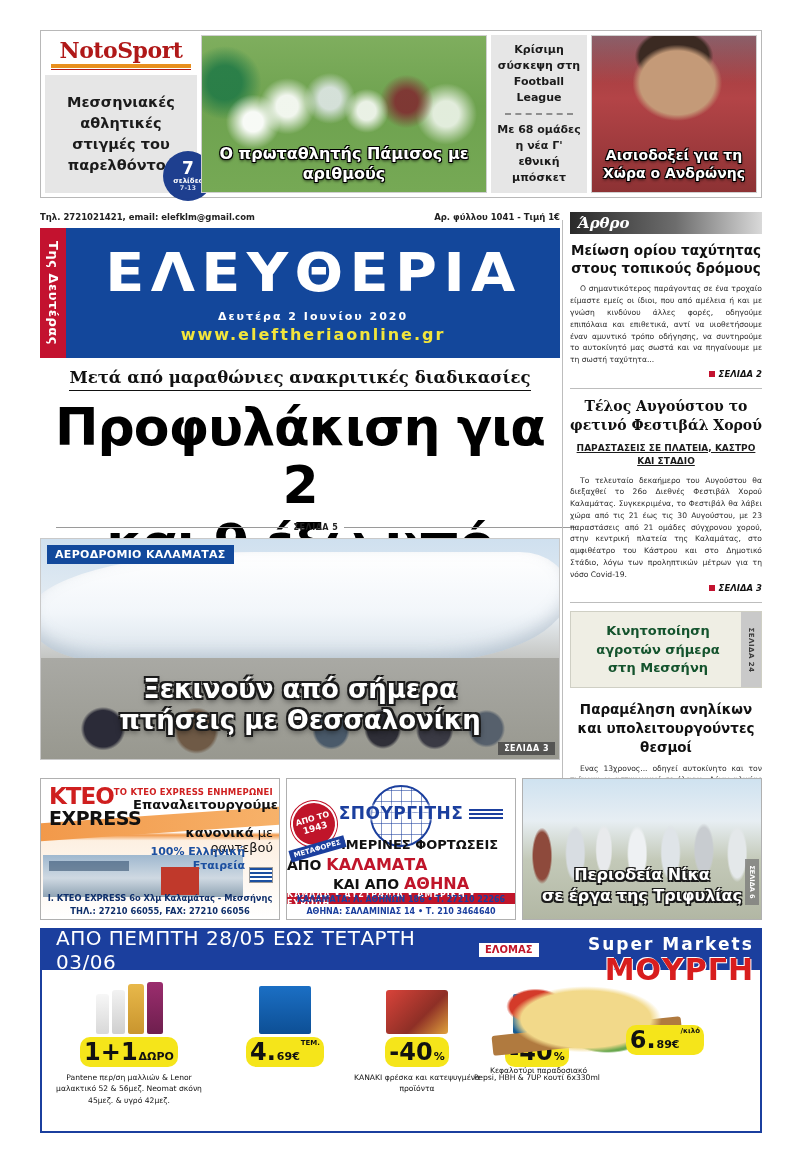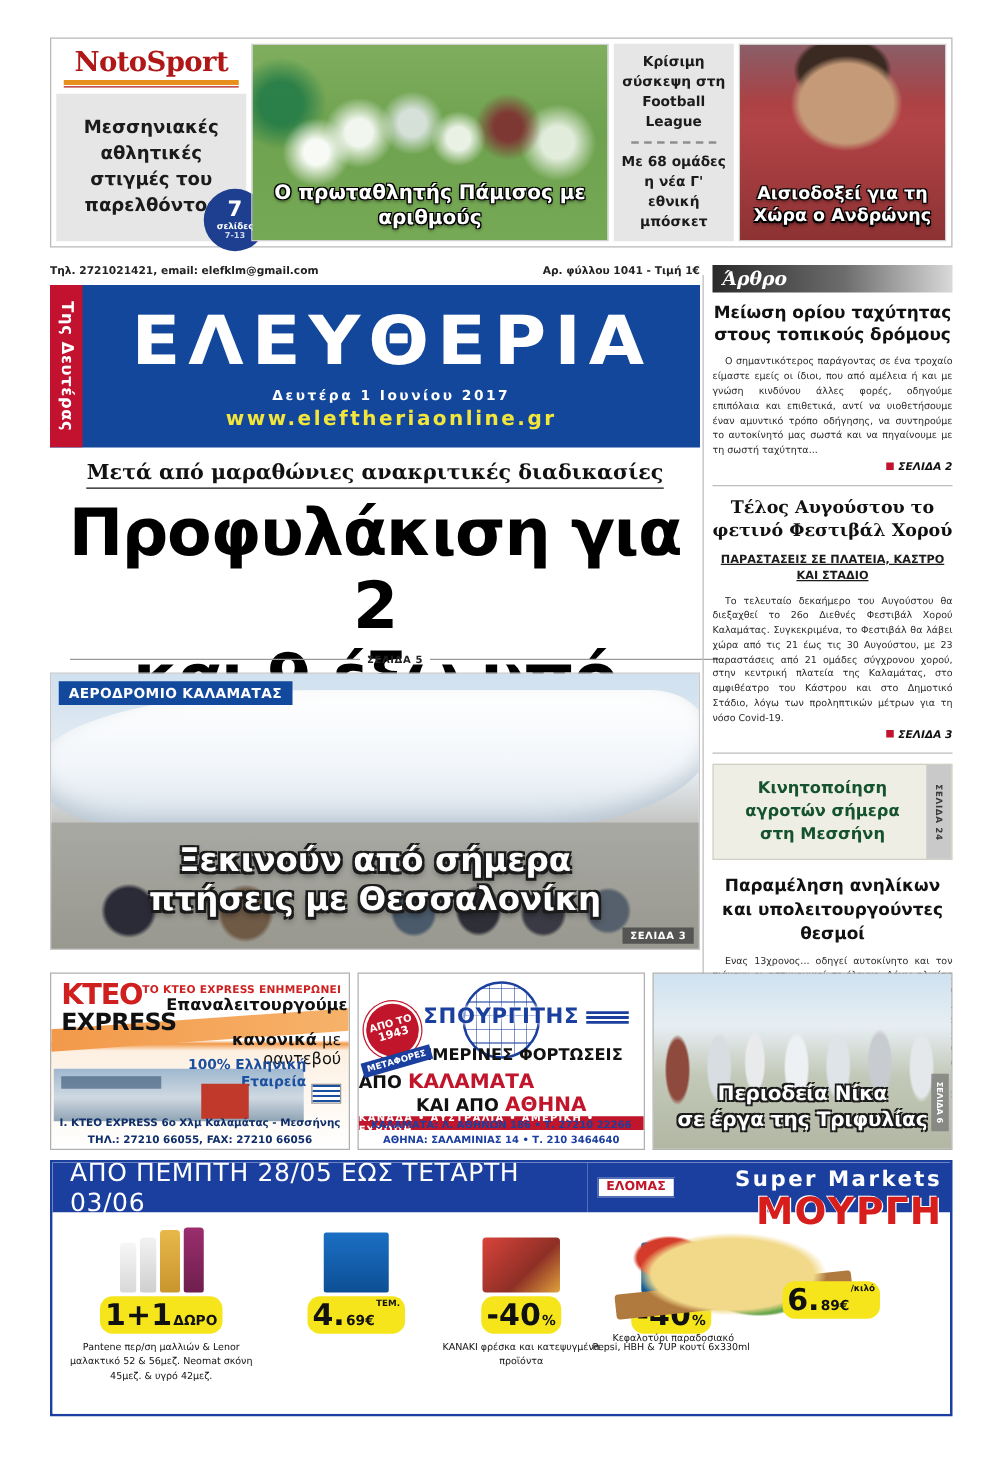--- a/index.html
+++ b/index.html
@@ -383,21 +383,21 @@
     <span>Τηλ. 2721021421, email: elefklm@gmail.com</span>
     <span>Αρ. φύλλου 1041  -  Τιμή 1€</span>
   </div>
 
   <div class="nameplate">
     <div class="np-side">
       <span>Της Δευτέρας</span>
     </div>
     <div class="np-body">
       <div class="np-title">ΕΛΕΥΘΕΡΙΑ</div>
-      <div class="np-date">Δευτέρα 1 Ιουνίου 2017</div>
+      <div class="np-date">Δευτέρα 2 Ιουνίου 2020</div>
       <div class="np-url">www.eleftheriaonline.gr</div>
     </div>
   </div>
 
   <div class="kicker">
     <span>Μετά από μαραθώνιες ανακριτικές διαδικασίες</span>
   </div>
   <div class="headline">
     <div>Προφυλάκιση για 2</div>
     <div>και 9 έξω υπό όρους</div>

